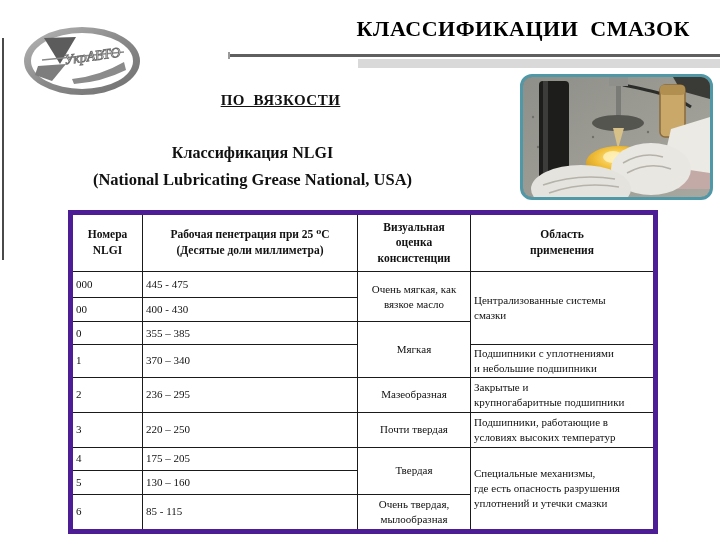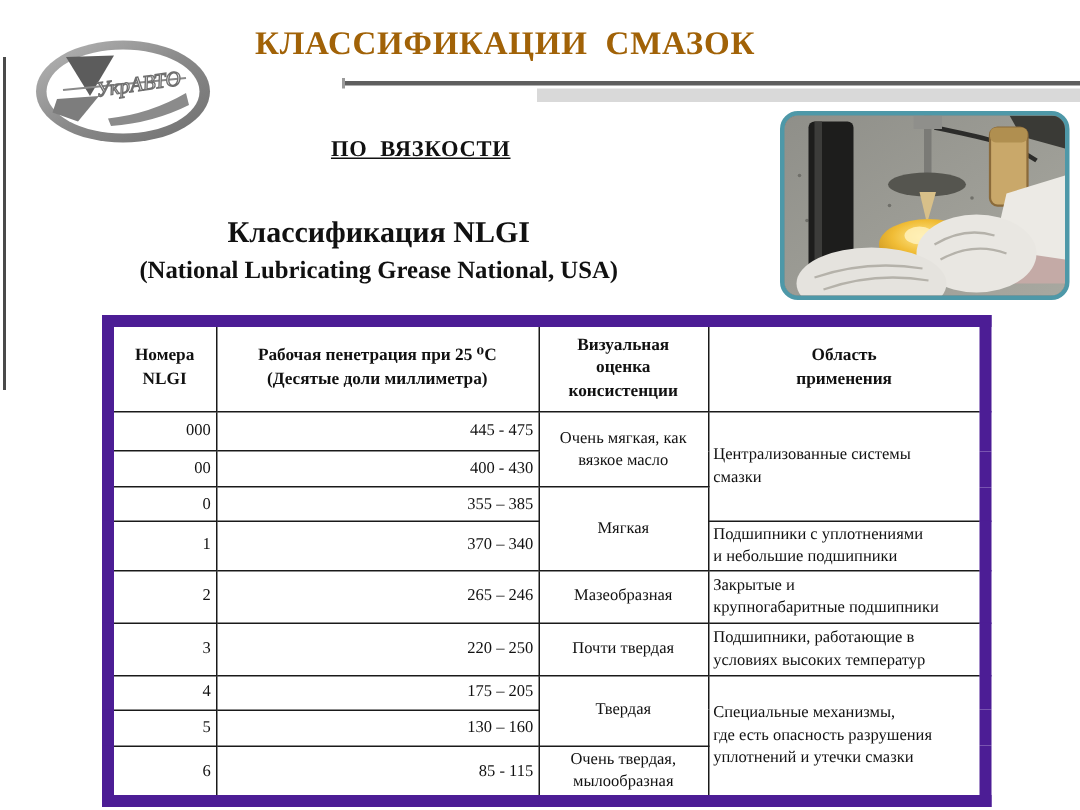--- a/index.html
+++ b/index.html
@@ -3,49 +3,49 @@
 <meta charset="utf-8">
 <style>
   html,body{margin:0;padding:0;background:#fff;}
   #slide{
     position:relative;width:720px;height:540px;background:#ffffff;overflow:hidden;
     font-family:"Liberation Serif","DejaVu Serif",serif;color:#111;
   }
   .left-edge{position:absolute;left:2px;top:38px;width:2px;height:222px;background:#4a4a4a;}
   .logo{position:absolute;left:20px;top:24px;width:124px;height:74px;}
   .slide-title{
-    position:absolute;left:170px;top:16px;width:520px;text-align:left;
-    font-size:22px;font-weight:bold;letter-spacing:.5px;white-space:pre;color:#a16207;
+    position:absolute;left:170px;top:16px;width:520px;text-align:right;
+    font-size:22px;font-weight:bold;letter-spacing:.5px;white-space:pre;color:#000000;
   }
   .rule-dark{position:absolute;left:230px;top:54px;width:490px;height:3px;background:#5f5f5f;}
   .rule-dark-cap{position:absolute;left:228px;top:52px;width:2px;height:7px;background:#9a9a9a;}
   .rule-light{position:absolute;left:358px;top:59px;width:362px;height:9px;background:#d9d9d9;}
   .photo{
     position:absolute;left:520px;top:74px;width:193px;height:126px;box-sizing:border-box;
     border:3px solid #4e98a8;border-radius:12px;overflow:hidden;background:#a0a09a;
     box-shadow:inset 0 0 0 2px rgba(20,30,30,.55);
   }
   .photo svg{display:block;width:100%;height:100%;}
   .headings{position:absolute;left:0;top:0;width:505px;text-align:center;}
   .section-heading{
     position:absolute;left:0;top:92px;width:100%;font-size:15px;font-weight:bold;
     text-decoration:underline;white-space:pre;letter-spacing:.5px;padding-left:28px;
   }
-  .subtitle-1{position:absolute;left:0;top:144px;width:100%;font-size:20px;font-weight:bold;}
+  .subtitle-1{position:absolute;left:0;top:144px;width:100%;font-size:16px;font-weight:bold;}
   .subtitle-2{position:absolute;left:0;top:170px;width:100%;font-size:16.5px;font-weight:bold;}
   table.nlgi{
     position:absolute;left:68px;top:210px;width:585px;border-collapse:collapse;table-layout:fixed;
-    border:8px solid #4c1d95;font-size:11px;
+    border:5px solid #4c1d95;font-size:11px;
   }
   table.nlgi th,table.nlgi td{
     border:1.5px solid #1a1a1a;vertical-align:middle;white-space:pre-line;
     padding:1px 3px;line-height:1.35;
   }
   table.nlgi th{font-weight:bold;text-align:center;height:54px;font-size:11.5px;}
-  td.c-num{text-align:right;}
+  td.c-num{text-align:left;}
   td.c-vis{text-align:center;}
   td.c-app{text-align:left;padding-left:7px;}
 </style>
 </head>
 <body>
 
 <div id="slide">
 
   <div class="left-edge"></div>
 
@@ -168,21 +168,21 @@
           <td class="c-vis" rowspan="2">Мягкая</td>
         </tr>
         <tr style="height: 32px;">
           <td class="c-num">1</td>
           <td class="c-num">370 – 340</td>
           <td class="c-app" rowspan="1">Подшипники с уплотнениями
 и небольшие подшипники</td>
         </tr>
         <tr style="height: 35px;">
           <td class="c-num">2</td>
-          <td class="c-num">265 – 246</td>
+          <td class="c-num">236 – 295</td>
           <td class="c-vis" rowspan="1">Мазеобразная</td>
           <td class="c-app" rowspan="1">Закрытые и
 крупногабаритные подшипники</td>
         </tr>
         <tr style="height: 35px;">
           <td class="c-num">3</td>
           <td class="c-num">220 – 250</td>
           <td class="c-vis" rowspan="1">Почти твердая</td>
           <td class="c-app" rowspan="1">Подшипники, работающие в
 условиях высоких температур</td>

